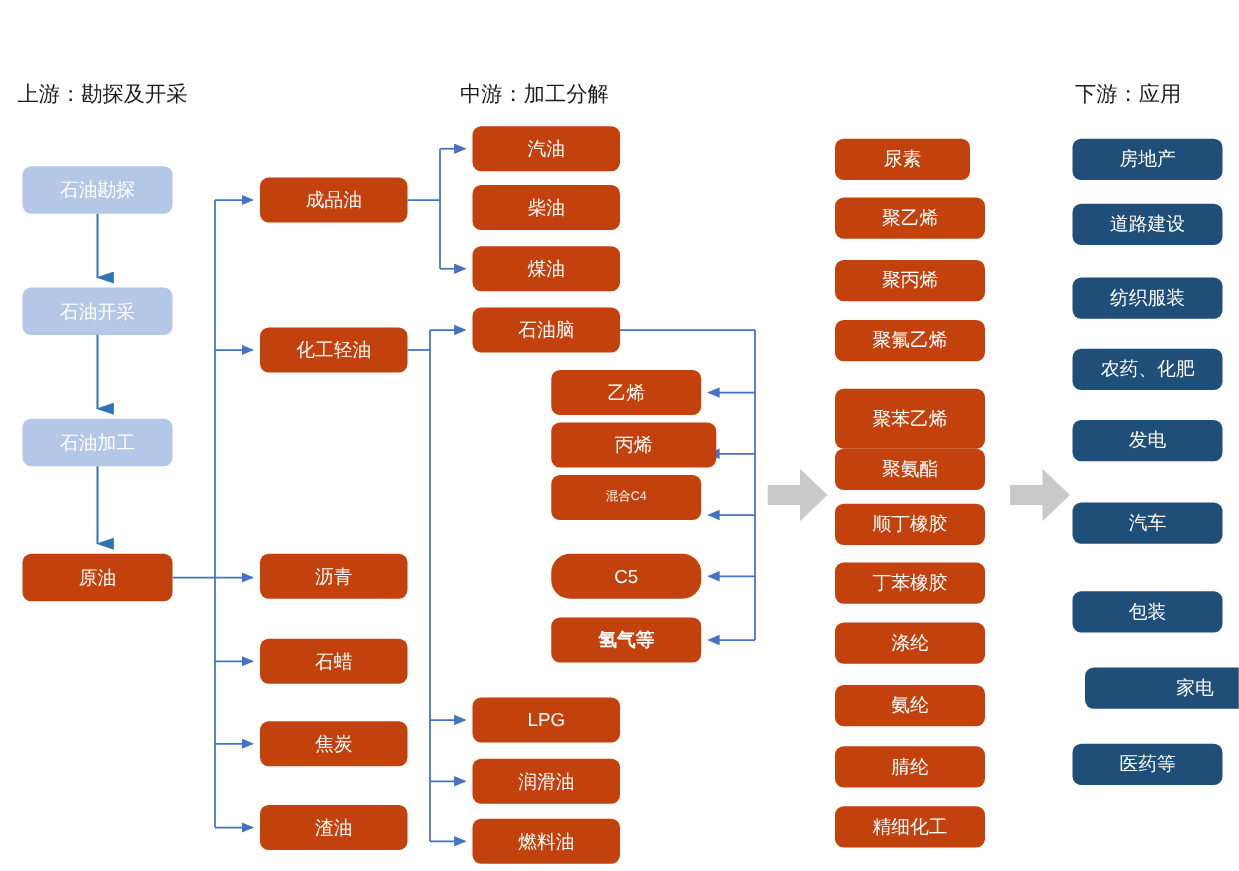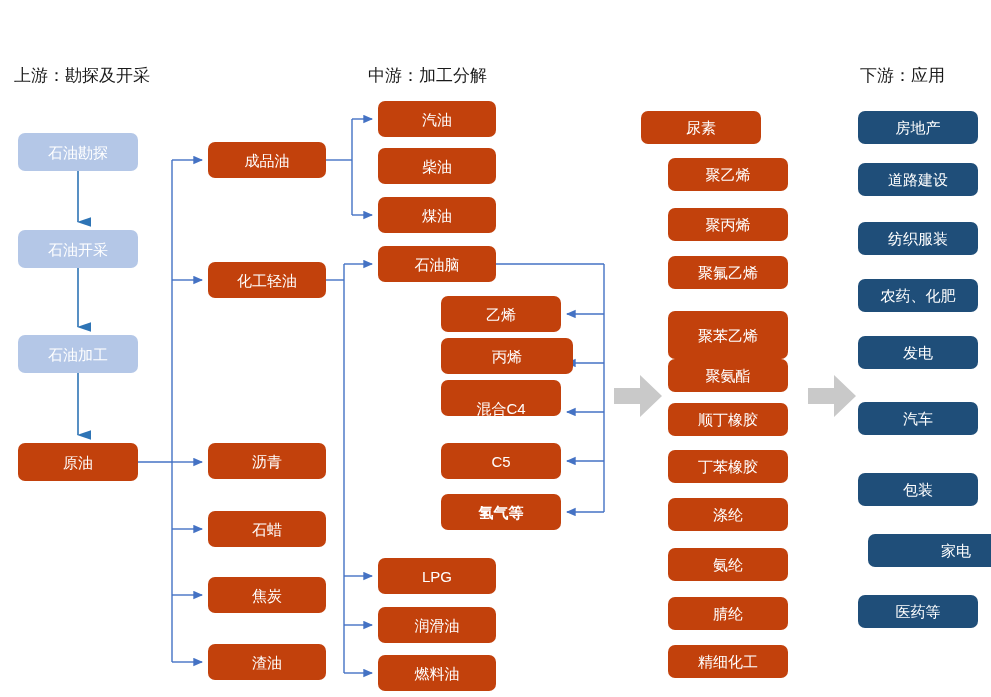--- a/index.html
+++ b/index.html
@@ -130,30 +130,30 @@
       </div>
       <div class="node n-blue" style="left: 378px; top: 655px; width: 118px; height: 36px;">
         <span>燃料油</span>
       </div>
       <div class="node n-blue" style="left: 441px; top: 296px; width: 120px; height: 36px;">
         <span>乙烯</span>
       </div>
       <div class="node n-blue" style="left: 441px; top: 338px; width: 132px; height: 36px;">
         <span>丙烯</span>
       </div>
-      <div class="node n-blue" style="left: 441px; top: 380px; width: 120px; height: 36px; font-size: 15px; align-items: flex-end;">
+      <div class="node n-blue" style="left: 441px; top: 380px; width: 120px; height: 36px; font-size: 10px;">
         <span>混合C4</span>
       </div>
-      <div class="node n-blue" style="left: 441px; top: 443px; width: 120px; height: 36px;">
+      <div class="node n-blue" style="left: 441px; top: 443px; width: 120px; height: 36px; border-radius: 15px;">
         <span>C5</span>
       </div>
       <div class="node n-blue" style="left: 441px; top: 494px; width: 120px; height: 36px; font-weight: bold;">
         <span>氢气等</span>
       </div>
-      <div class="node n-blue" style="left: 641px; top: 111px; width: 120px; height: 33px;">
+      <div class="node n-blue" style="left: 668px; top: 111px; width: 108px; height: 33px;">
         <span>尿素</span>
       </div>
       <div class="node n-blue" style="left: 668px; top: 158px; width: 120px; height: 33px;">
         <span>聚乙烯</span>
       </div>
       <div class="node n-blue" style="left: 668px; top: 208px; width: 120px; height: 33px;">
         <span>聚丙烯</span>
       </div>
       <div class="node n-blue" style="left: 668px; top: 256px; width: 120px; height: 33px; font-size: 15px;">
         <span>聚氟乙烯</span>

